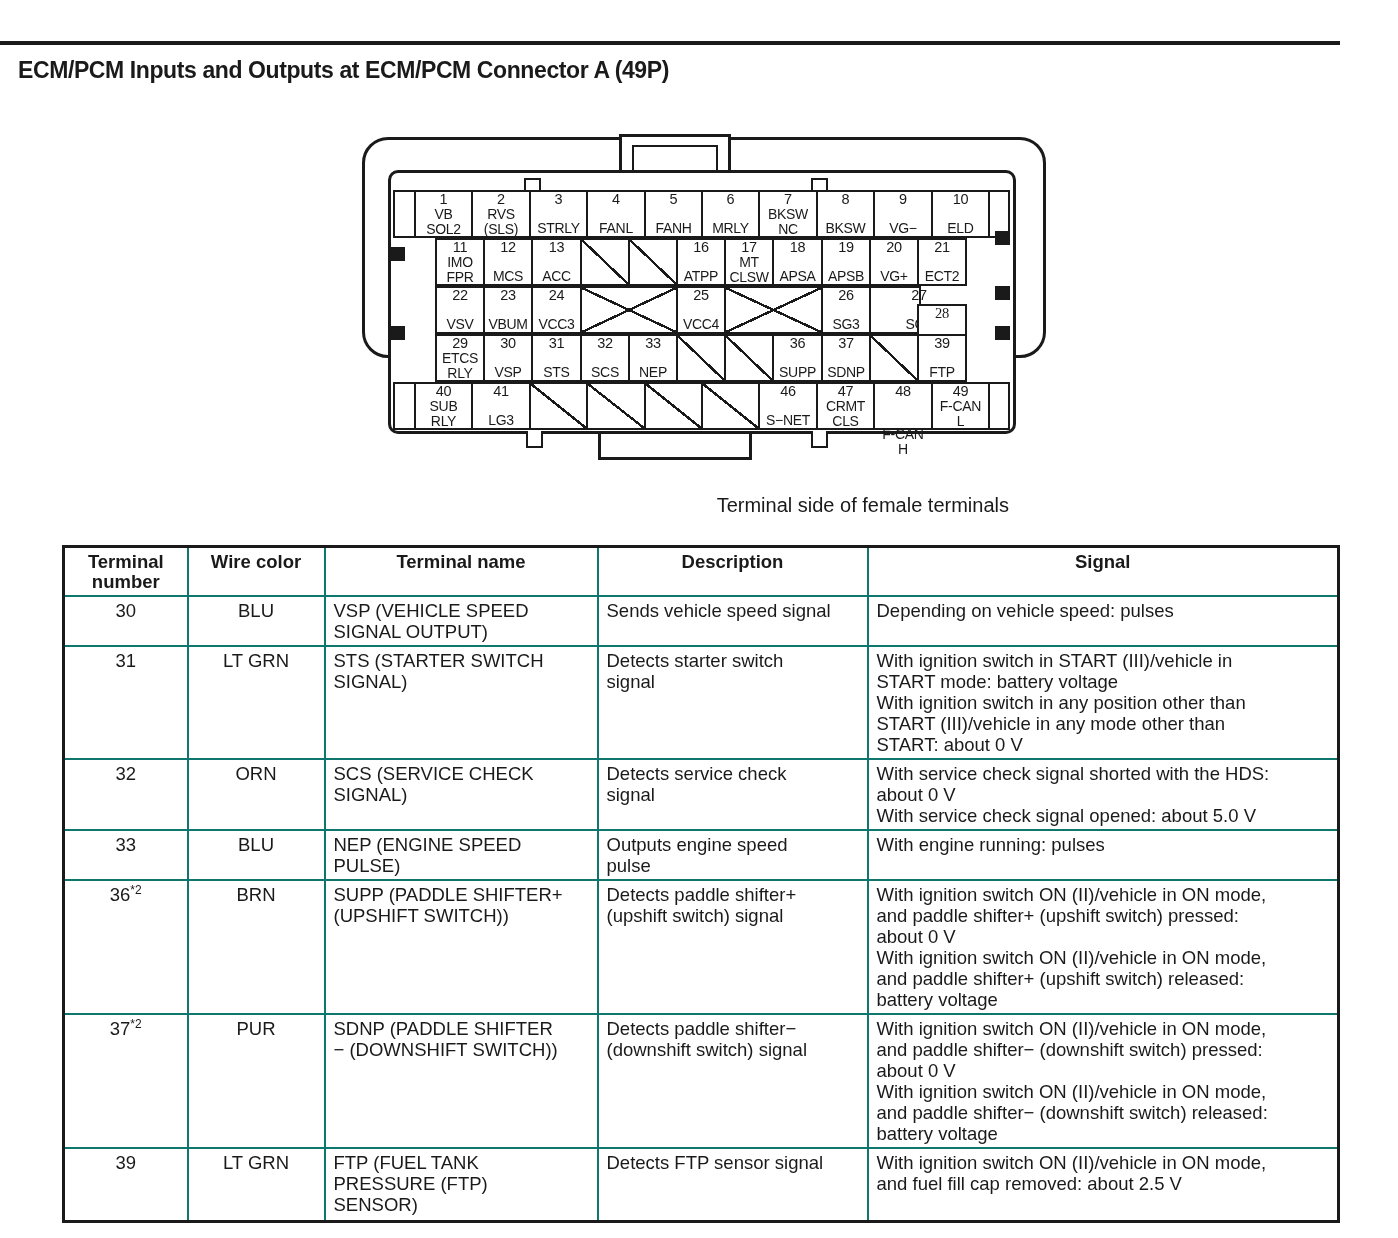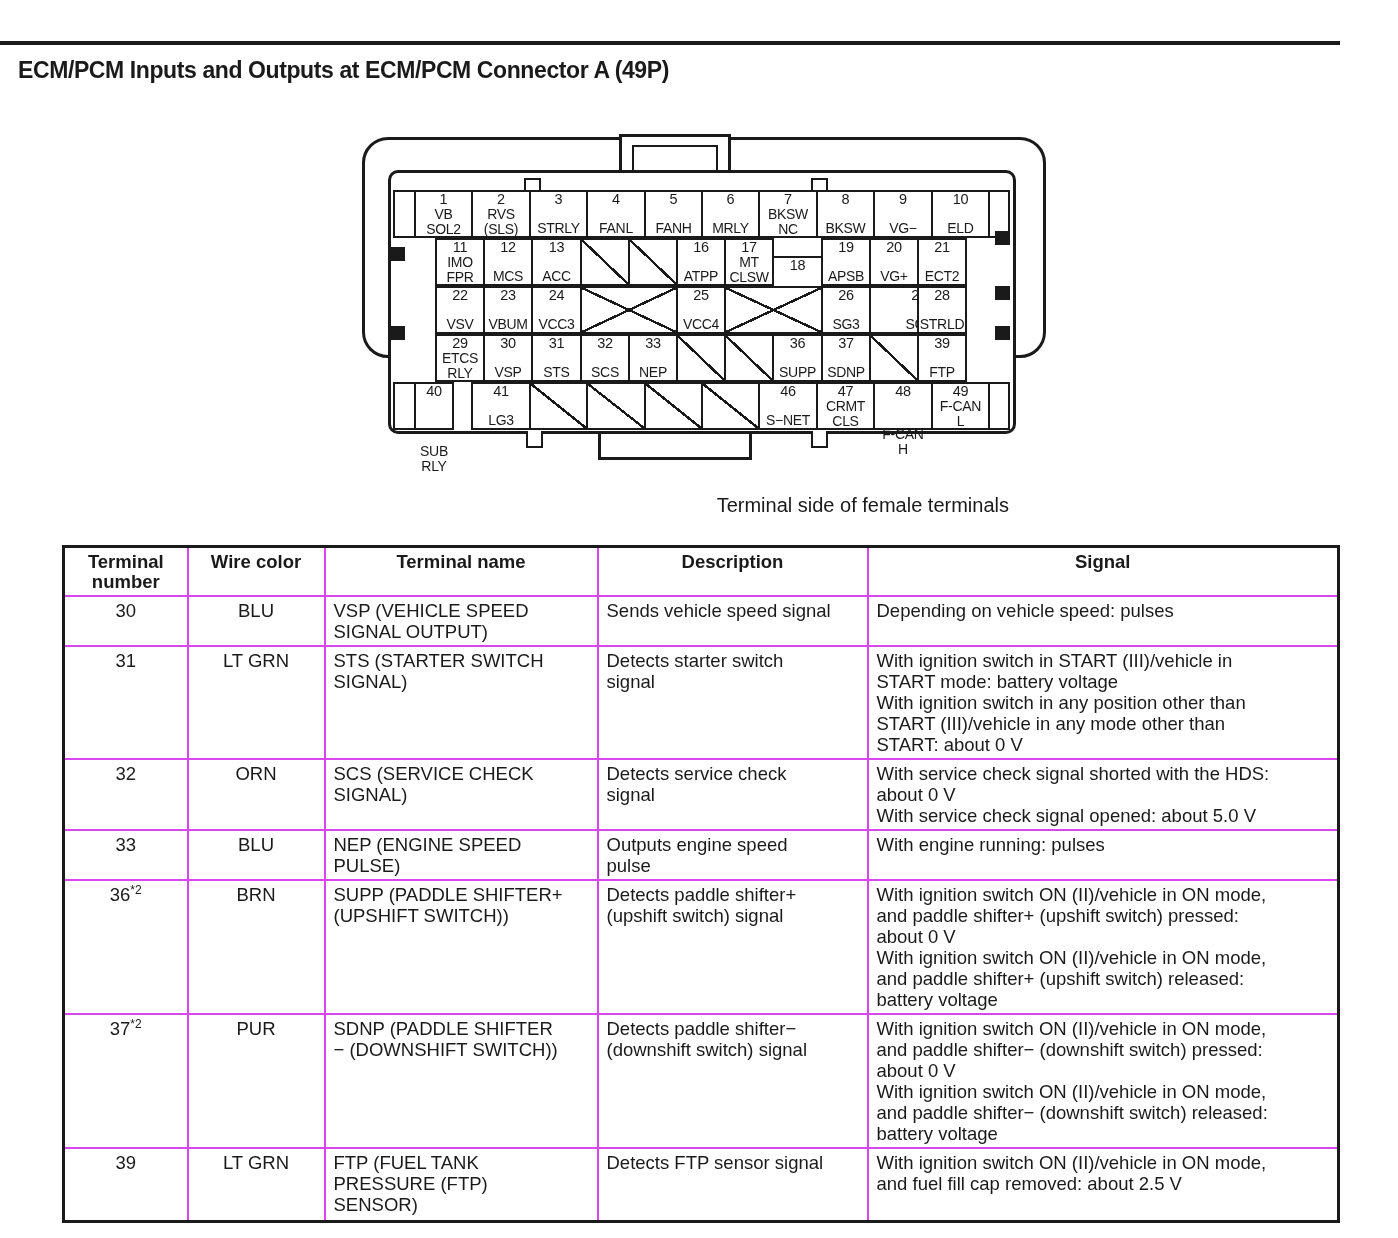--- a/index.html
+++ b/index.html
@@ -44,21 +44,21 @@
       linear-gradient(to right top, transparent calc(50% - 1.2px), #1a1a1a calc(50% - 1.2px),
         #1a1a1a calc(50% + 1.2px), transparent calc(50% + 1.2px)),
       linear-gradient(to right bottom, transparent calc(50% - 1.2px), #1a1a1a calc(50% - 1.2px),
         #1a1a1a calc(50% + 1.2px), transparent calc(50% + 1.2px)); }
 
   #diagram-caption { left:393px; top:494px; width:616px; text-align:right; font-size:20px; }
 
   
   #io-table { position:absolute; left:62px; top:545px; border-collapse:collapse;
     table-layout:fixed; border:3px solid #1a1a1a; }
-  #io-table th, #io-table td { border:2px solid #d946ef; vertical-align:top;
+  #io-table th, #io-table td { border:2px solid #0f766e; vertical-align:top;
     font-size:18.5px; line-height:21px; padding:3px 8px; }
   #io-table th { text-align:center; font-weight:bold; white-space:pre-line;
     line-height:20px; padding-top:4px; }
   #io-table td.cc { text-align:center; }
   .pre { white-space:pre-line; }
   sup.fn { font-size:12px; vertical-align:super; line-height:0; }
 
   #footnote { left:64px; top:1205px; font-size:19px;margin-top:34px; }
 </style>
 </head>
@@ -146,21 +146,21 @@
       <div class="ccell cdiag" style="left: 628px; top: 238px; width: 50px; height: 48px;"></div>
       <div class="ccell cpin" style="left: 676px; top: 238px; width: 50px; height: 48px;">
         <div class="pn">16</div>
         <div class="pl">ATPP</div>
       </div>
       <div class="ccell cpin" style="left: 724px; top: 238px; width: 50px; height: 48px;">
         <div class="pn">17</div>
         <div class="pl">MT
 CLSW</div>
       </div>
-      <div class="ccell cpin" style="left: 772px; top: 256px; width: 51px; height: 48px;">
+      <div class="ccell cpin" style="left: 772px; top: 238px; width: 51px; height: 48px;">
         <div class="pn">18</div>
         <div class="pl">APSA</div>
       </div>
       <div class="ccell cpin" style="left: 821px; top: 238px; width: 50px; height: 48px;">
         <div class="pn">19</div>
         <div class="pl">APSB</div>
       </div>
       <div class="ccell cpin" style="left: 869px; top: 238px; width: 50px; height: 48px;">
         <div class="pn">20</div>
         <div class="pl">VG+</div>
@@ -188,21 +188,21 @@
       </div>
       <div class="ccell cx" style="left: 724px; top: 286px; width: 99px; height: 48px;"></div>
       <div class="ccell cpin" style="left: 821px; top: 286px; width: 50px; height: 48px;">
         <div class="pn">26</div>
         <div class="pl">SG3</div>
       </div>
       <div class="ccell cpin" style="left: 869px; top: 286px; width: 50px; height: 48px; padding-left: 48px;">
         <div class="pn">27</div>
         <div class="pl">SG4</div>
       </div>
-      <div class="ccell cpin" style="left: 917px; top: 286px; width: 50px; height: 48px;">
+      <div class="ccell cpin" style="left: 917px; top: 304px; width: 50px; height: 48px; font-family: Liberation Serif, serif;">
         <div class="pn">28</div>
         <div class="pl">STRLD</div>
       </div>
       <div class="ccell cpin" style="left: 435px; top: 334px; width: 50px; height: 48px;">
         <div class="pn">29</div>
         <div class="pl">ETCS
 RLY</div>
       </div>
       <div class="ccell cpin" style="left: 483px; top: 334px; width: 50px; height: 48px;">
         <div class="pn">30</div>
@@ -229,21 +229,21 @@
       <div class="ccell cpin" style="left: 821px; top: 334px; width: 50px; height: 48px;">
         <div class="pn">37</div>
         <div class="pl">SDNP</div>
       </div>
       <div class="ccell cdiag" style="left: 869px; top: 334px; width: 50px; height: 48px;"></div>
       <div class="ccell cpin" style="left: 917px; top: 334px; width: 50px; height: 48px;">
         <div class="pn">39</div>
         <div class="pl">FTP</div>
       </div>
       <div class="ccell cedge" style="left: 393px; top: 382px; width: 23px; height: 48px;"></div>
-      <div class="ccell cpin" style="left: 414px; top: 382px; width: 40px; height: 48px; gap: 45px;">
+      <div class="ccell cpin" style="left: 414px; top: 382px; width: 59px; height: 48px;">
         <div class="pn">40</div>
         <div class="pl">SUB
 RLY</div>
       </div>
       <div class="ccell cpin" style="left: 471px; top: 382px; width: 60px; height: 48px;">
         <div class="pn">41</div>
         <div class="pl">LG3</div>
       </div>
       <div class="ccell cdiag" style="left: 529px; top: 382px; width: 59px; height: 48px;"></div>
       <div class="ccell cdiag" style="left: 586px; top: 382px; width: 60px; height: 48px;"></div>

